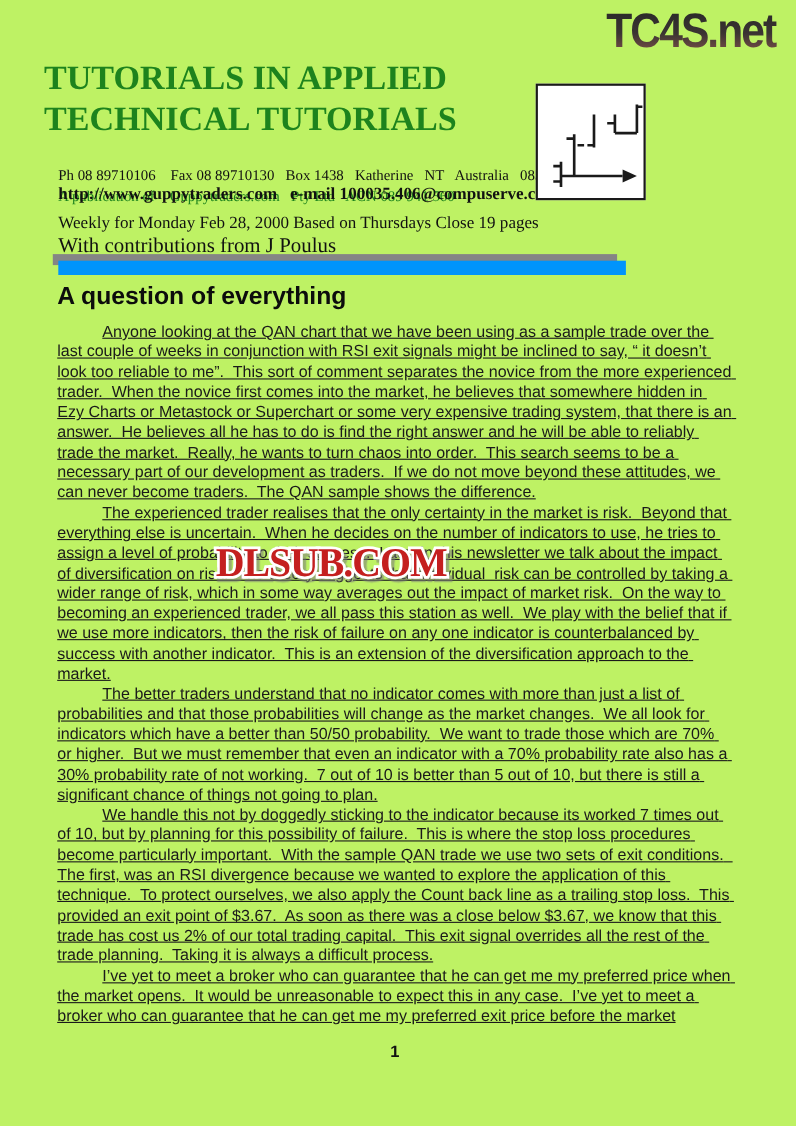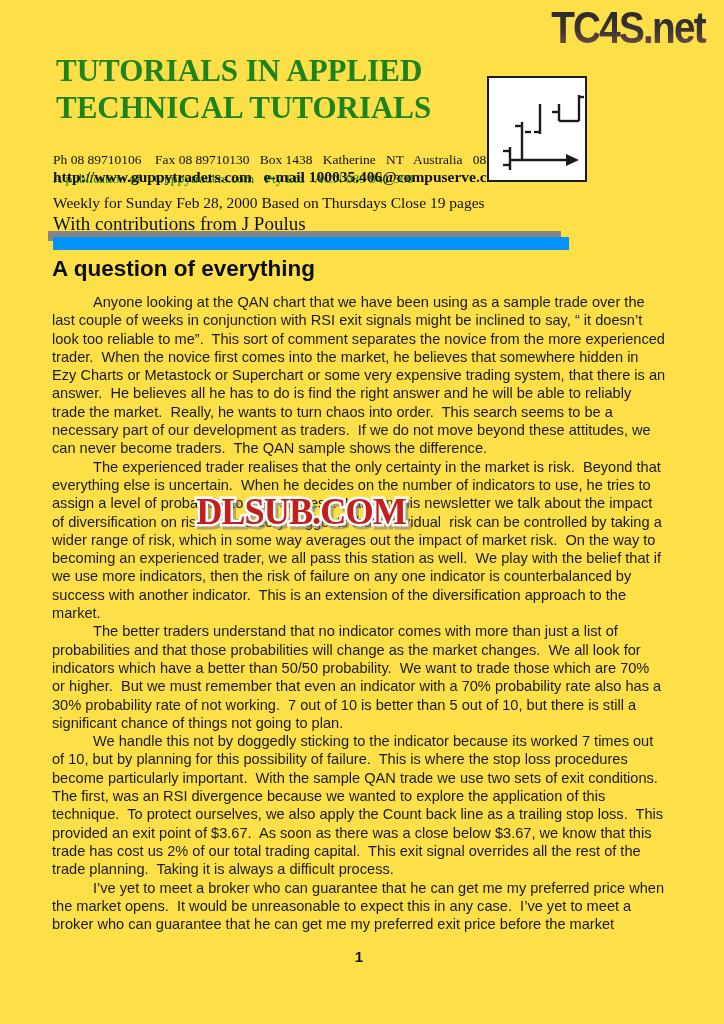--- a/index.html
+++ b/index.html
@@ -1,24 +1,24 @@
 <!DOCTYPE html>
 <html><head>
 <meta charset="utf-8">
 <style>
   html,body{margin:0;padding:0;background:#ffffff;}
   .page{
-    position:relative;width:724px;height:1024px;background:#fde047;
+    position:relative;width:724px;height:1024px;background:#bef264;
     font-family:"Liberation Serif", serif;color:#111;overflow:hidden;
   }
   
   .tc4s{position:absolute;top:2px;right:0px;width:200px;height:52px;}
   
   .masthead-title{
-    position:absolute;left:56px;top:52px;width:470px;
+    position:absolute;left:40px;top:52px;width:470px;
     font-family:"Liberation Serif", serif;font-weight:bold;
     font-size:31px;line-height:37px;color:#1d831d;letter-spacing:0px;
   }
   .pub-line{
     position:absolute;left:53px;top:134px;width:480px;
     font-size:13.5px;color:#1d831d;white-space:pre-wrap;margin-top:37px;
   }
   .contact-line{
     position:absolute;left:53px;top:152px;width:480px;
     font-size:13.5px;color:#111;white-space:pre-wrap;
@@ -45,21 +45,21 @@
   .bar-blue{position:absolute;left:53px;top:237px;width:516px;height:13px;background:#0094fb;}
   
   .article-heading{
     position:absolute;left:52px;top:256px;width:500px;
     font-family:"Liberation Sans", sans-serif;font-weight:bold;
     font-size:22.5px;color:#0c0c0c;
   }
   .body-text{
     position:absolute;left:52px;top:293px;width:614px;
     font-family:"Liberation Sans", sans-serif;
-    font-size:14.6px;line-height:18.3px;color:#1a1a1a;
+    font-size:14.6px;line-height:18.3px;color:#1a1a1a;text-decoration:underline;
   }
   .body-text p{margin:0;text-indent:41px;white-space:pre-wrap;}
   
   .watermark{
     position:absolute;left:185px;top:489px;width:232px;height:46px;
     pointer-events:none;
   }
   
   .page-number{
     position:absolute;left:52px;top:948px;width:614px;text-align:center;
@@ -108,21 +108,21 @@
           <path d="M63,34 H70"></path>
           <path d="M70,43 H90"></path>
         <path d="M90,17 V43"></path>
           <path d="M90,19 H95"></path>
         <path d="M21,82 H77"></path>
       </g>
       <polygon points="77,76 90,82 77,88" fill="#1a1a1a"></polygon>
     </svg>
   </div>
 
-  <div class="issue-line">Weekly for Sunday Feb 28, 2000 Based on Thursdays Close 19 pages</div>
+  <div class="issue-line">Weekly for Monday Feb 28, 2000 Based on Thursdays Close 19 pages</div>
   <div class="contrib-line">With contributions from J Poulus</div>
 
   <div class="bar-gray"></div>
   <div class="bar-blue"></div>
 
   <div class="article-heading">A question of everything</div>
 
   <div class="body-text">
     <p>Anyone looking at the QAN chart that we have been using as a sample trade over the last couple of weeks in conjunction with RSI exit signals might be inclined to say, “ it doesn’t look too reliable to me”.  This sort of comment separates the novice from the more experienced trader.  When the novice first comes into the market, he believes that somewhere hidden in Ezy Charts or Metastock or Superchart or some very expensive trading system, that there is an answer.  He believes all he has to do is find the right answer and he will be able to reliably trade the market.  Really, he wants to turn chaos into order.  This search seems to be a necessary part of our development as traders.  If we do not move beyond these attitudes, we can never become traders.  The QAN sample shows the difference.</p>
     <p>The experienced trader realises that the only certainty in the market is risk.  Beyond that everything else is uncertain.  When he decides on the number of indicators to use, he tries to assign a level of probability to their success.  Later in this newsletter we talk about the impact of diversification on risk.  The theory suggests that individual  risk can be controlled by taking a wider range of risk, which in some way averages out the impact of market risk.  On the way to becoming an experienced trader, we all pass this station as well.  We play with the belief that if we use more indicators, then the risk of failure on any one indicator is counterbalanced by success with another indicator.  This is an extension of the diversification approach to the market.</p>

